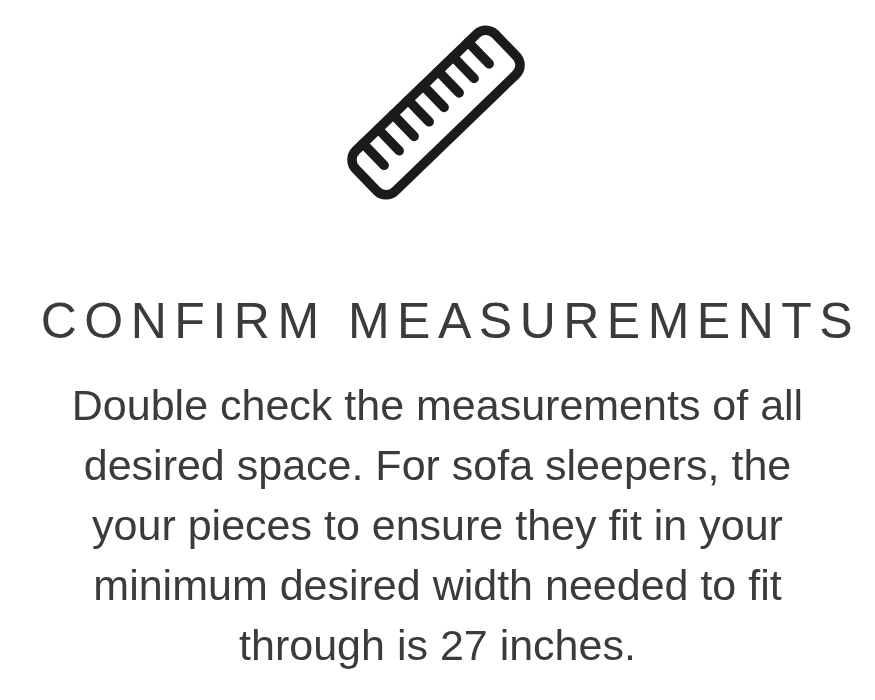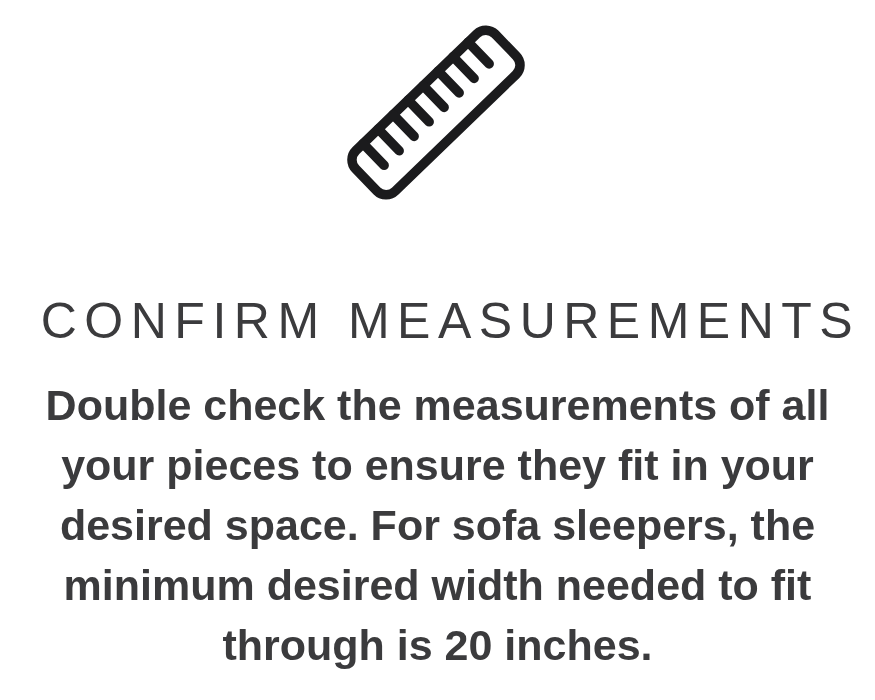--- a/index.html
+++ b/index.html
@@ -52,21 +52,21 @@
     color:var(--heading-color);
     white-space:nowrap;
   }
   .body-text{
     position:absolute;
     top:375px;
     left:0;
     width:875px;
     text-align:center;
     font-size:43px;
-    font-weight:700;
+    font-weight:400;
     line-height:60px;
     color:var(--body-color);
   }
   .body-line{
     white-space:nowrap;
   }
 </style>
 </head>
 <body>
 
@@ -83,19 +83,19 @@
       <line class="tick" x1="30.3" y1="-28.25" x2="30.3" y2="2"></line>
       <line class="tick" x1="51.1" y1="-28.25" x2="51.1" y2="2"></line>
       <line class="tick" x1="72" y1="-28.25" x2="72" y2="2"></line>
     </g>
   </svg>
 
   <h1 class="heading">CONFIRM MEASUREMENTS</h1>
 
   <div class="body-text">
     <div class="body-line">Double check the measurements of all</div>
+    <div class="body-line">desired space. For sofa sleepers, the</div>
     <div class="body-line">your pieces to ensure they fit in your</div>
-    <div class="body-line">desired space. For sofa sleepers, the</div>
     <div class="body-line">minimum desired width needed to fit</div>
-    <div class="body-line">through is 20 inches.</div>
+    <div class="body-line">through is 27 inches.</div>
   </div>
 
 </div>
 
 </body></html>

